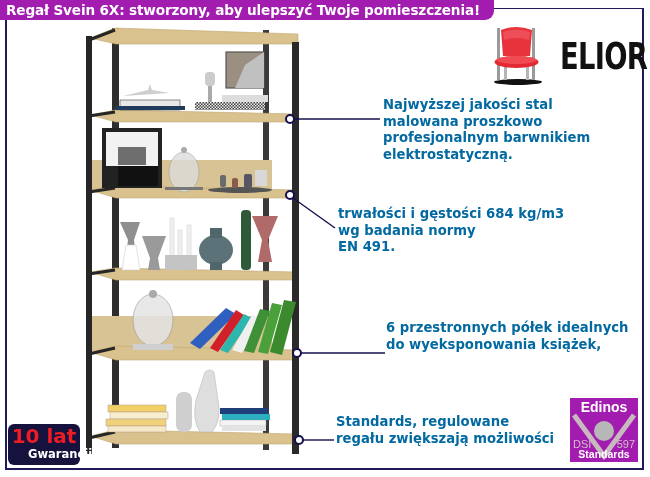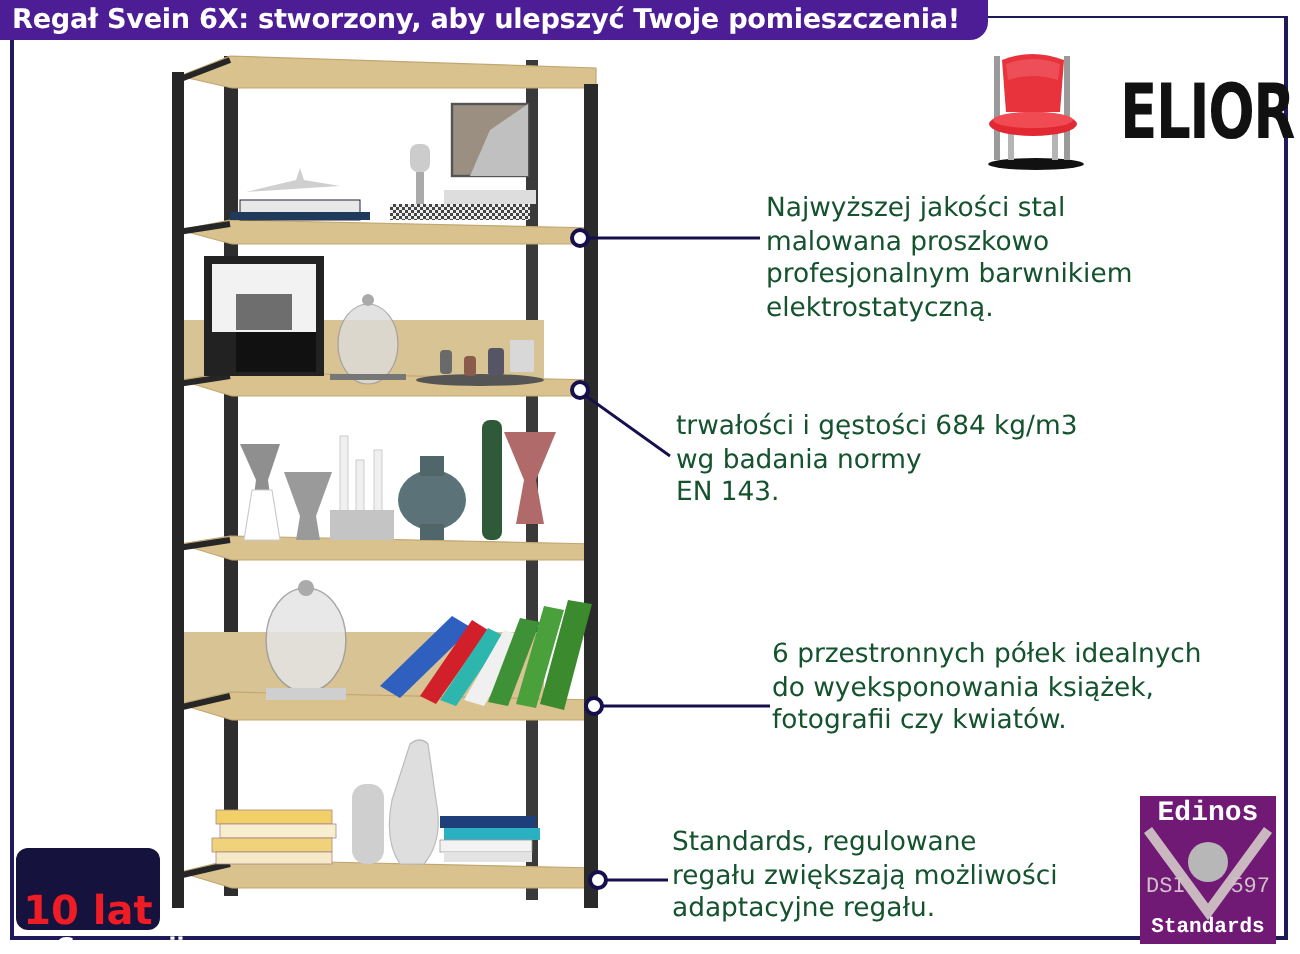--- a/index.html
+++ b/index.html
@@ -5,61 +5,61 @@
   * { box-sizing: border-box; margin: 0; padding: 0; }
   html, body { width: 650px; height: 477px; background: #ffffff; overflow: hidden; }
   body { position: relative; font-family: "DejaVu Sans", sans-serif; }
 
   .frame {
     position: absolute; left: 5px; top: 8px; width: 639px; height: 462px;
     border: 2px solid #1e1a5c; border-top-width: 1px;
   }
   .title-bar {
     position: absolute; left: 0; top: 0; width: 494px; height: 20px;
-    background: #4c1d95; border-bottom-right-radius: 9px;
+    background: #a21caf; border-bottom-right-radius: 9px;
     color: #ffffff; font-weight: bold; font-size: 13.6px; line-height: 20px;
     padding-left: 6px; white-space: nowrap; letter-spacing: -0.15px;
     font-family: "DejaVu Sans", sans-serif;
   }
 
   
   .logo { position: absolute; left: 488px; top: 22px; width: 150px; height: 65px; }
   .logo-text {
     position: absolute; left: 72px; top: 14px; font-family: "DejaVu Sans", sans-serif;
     font-weight: bold; font-size: 38px; color: #111; letter-spacing: -1px;
     transform: scaleX(0.72); transform-origin: left top; line-height: 40px;
   }
 
   
   .shelf-art { position: absolute; left: 60px; top: 22px; width: 250px; height: 440px; }
 
   
   .note {
-    position: absolute; color: #14532d; font-weight: normal; font-size: 13.2px;
+    position: absolute; color: #0369a1; font-weight: bold; font-size: 13.2px;
     line-height: 16.6px; font-family: "DejaVu Sans", sans-serif; white-space: nowrap;
   }
   .note1 { left: 383px; top: 97px; }
   .note2 { left: 338px; top: 206px; }
   .note3 { left: 386px; top: 320px; }
   .note4 { left: 336px; top: 414px; }
 
   .connectors { position: absolute; left: 0; top: 0; width: 650px; height: 477px; pointer-events: none; }
 
   
   .warranty {
     position: absolute; left: 8px; top: 424px; width: 72px; height: 41px;
     background: #16123e; border-radius: 6px; text-align: center;
   }
-  .warranty-years { color: #ee1c25; font-size: 20px; font-weight: bold; line-height: 22px; padding-top: 1px; font-family: "DejaVu Sans", sans-serif; margin-top: 19px; }
+  .warranty-years { color: #ee1c25; font-size: 20px; font-weight: bold; line-height: 22px; padding-top: 1px; font-family: "DejaVu Sans", sans-serif; }
   .warranty-label { color: #ffffff; font-size: 11.5px; font-weight: bold; line-height: 14px; font-family: "DejaVu Sans", sans-serif; margin-left: 20px; }
 
   
   .edinos {
-    position: absolute; left: 570px; top: 398px; width: 68px; height: 74px;
-    background: #701a75; color: #fff; font-family: Liberation Mono, monospace;
+    position: absolute; left: 570px; top: 398px; width: 68px; height: 64px;
+    background: #a21caf; color: #fff; font-family: Liberation Sans, sans-serif;
   }
   .edinos-top { position: absolute; left: 0; top: 1px; width: 68px; text-align: center; font-weight: bold; font-size: 14px; line-height: 16px; }
   .edinos-left { position: absolute; left: 3px; top: 40px; font-size: 11px; color: #d0c0c8; line-height: 12px; }
   .edinos-right { position: absolute; right: 3px; top: 40px; font-size: 11px; color: #d0c0c8; line-height: 12px; }
   .edinos-bottom { position: absolute; left: 0; bottom: 1px; width: 68px; text-align: center; font-weight: bold; font-size: 10.5px; line-height: 13px; }
 </style>
 </head>
 <body>
 
 <div class="frame"></div>
@@ -201,33 +201,31 @@
 <div class="note note1">
   <div>Najwyższej jakości stal</div>
   <div>malowana proszkowo</div>
   <div>profesjonalnym barwnikiem</div>
   <div>elektrostatyczną.</div>
 </div>
 
 <div class="note note2">
   <div>trwałości i gęstości 684 kg/m3</div>
   <div>wg badania normy</div>
-  <div>EN 143.</div>
+  <div>EN 491.</div>
 </div>
 
 <div class="note note3">
   <div>6 przestronnych półek idealnych</div>
   <div>do wyeksponowania książek,</div>
-  <div>fotografii czy kwiatów.</div>
 </div>
 
 <div class="note note4">
   <div>Standards, regulowane</div>
   <div>regału zwiększają możliwości</div>
-  <div>adaptacyjne regału.</div>
 </div>
 
 <div class="warranty">
   <div class="warranty-years">10 lat</div>
   <div class="warranty-label">Gwarancji</div>
 </div>
 
 <div class="edinos">
   <div class="edinos-top">Edinos</div>
   <svg width="68" height="68" viewBox="0 0 68 68" style="position:absolute;left:0;top:0;">

